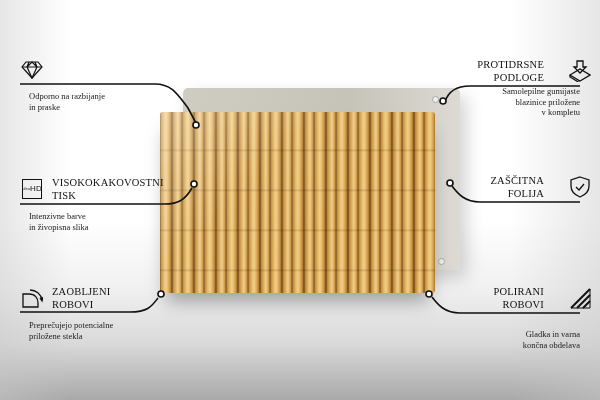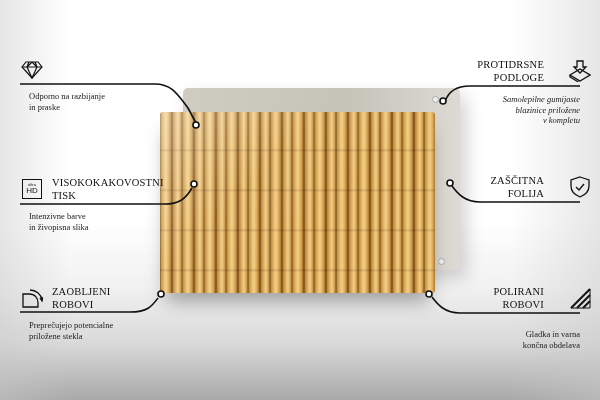--- a/index.html
+++ b/index.html
@@ -39,21 +39,21 @@
   .feature { position:absolute; width:165px; }
   .feature .title { font-size:10.5px; line-height:13px; letter-spacing:0.2px; text-transform:uppercase; }
   .feature .desc { font-size:8.5px; line-height:10.5px; color:#222; margin-top:5px; }
   .feature.left .head { display:flex; align-items:center; gap:8px; padding-left:20px; }
   .feature.left .desc { padding-left:29px; }
   .feature.right .head { display:flex; align-items:center; justify-content:flex-end; gap:24px; padding-right:8px; }
   .feature.right .title { text-align:right; }
   .feature.right .desc { text-align:right; padding-right:20px; }
   .icon { width:24px; height:24px; flex:0 0 24px; display:flex; align-items:center; justify-content:center; }
   .hd-icon { width:20px; height:20px; border:1.5px solid #111; box-sizing:border-box;
-    display:flex; flex-direction:column; align-items:center; justify-content:center; line-height:1; }
+    display:flex; flex-direction:row; align-items:center; justify-content:center; line-height:1; }
   .hd-icon .u { font-family:"Liberation Sans",sans-serif; font-size:4px; }
   .hd-icon .h { font-family:"Liberation Sans",sans-serif; font-size:8px; }
 
   svg.lines { position:absolute; left:0; top:0; width:600px; height:400px; pointer-events:none; }
 </style>
 </head>
 <body>
 
 <div class="vignette-left"></div>
 <div class="vignette-right"></div>
@@ -157,21 +157,21 @@
     <span class="icon">
       <svg width="22" height="22" viewBox="0 0 22 22">
           <g fill="none" stroke="#111" stroke-width="1.3">
             <path d="M8 1 H14 V7 H17 L11 13 L5 7 H8 Z"></path>
             <path d="M1 15 L11 9 L21 15 L11 21 Z"></path>
             <path d="M1 15 V17 L11 23"></path>
           </g>
         </svg>
     </span>
   </div>
-  <div class="desc" style="margin-top:10px;font-style:italic;">
+  <div class="desc" style="margin-top:2px;">
     <div>Samolepilne gumijaste</div>
     <div>blazinice priložene</div>
     <div>v kompletu</div>
   </div>
 </div>
 
 <div class="feature right" style="right:0; top:174px;">
   <div class="head">
     <div class="title">
       <div>ZAŠČITNA</div>

